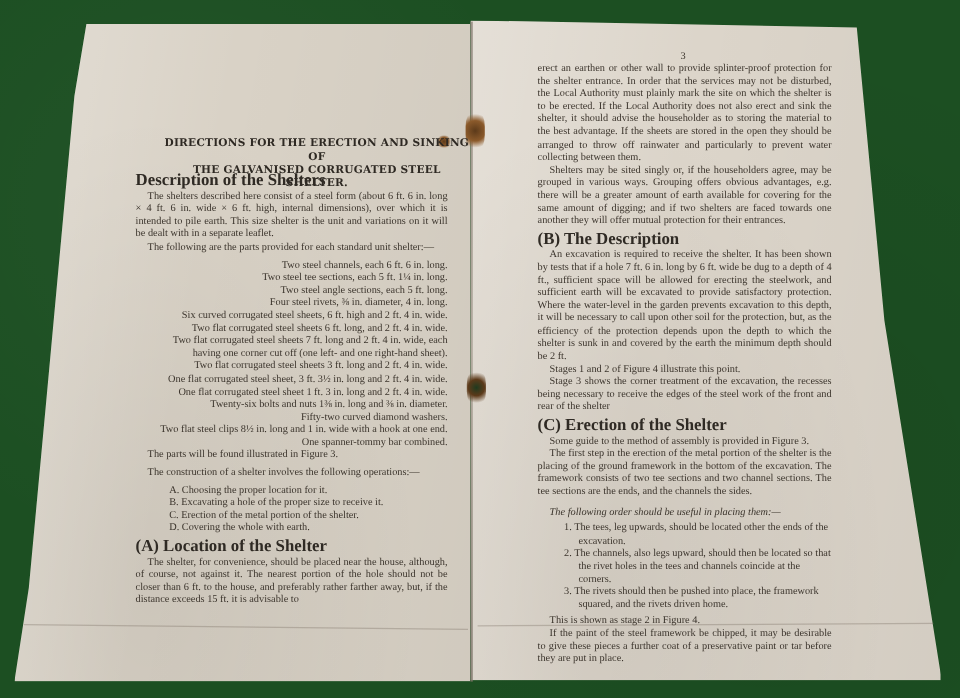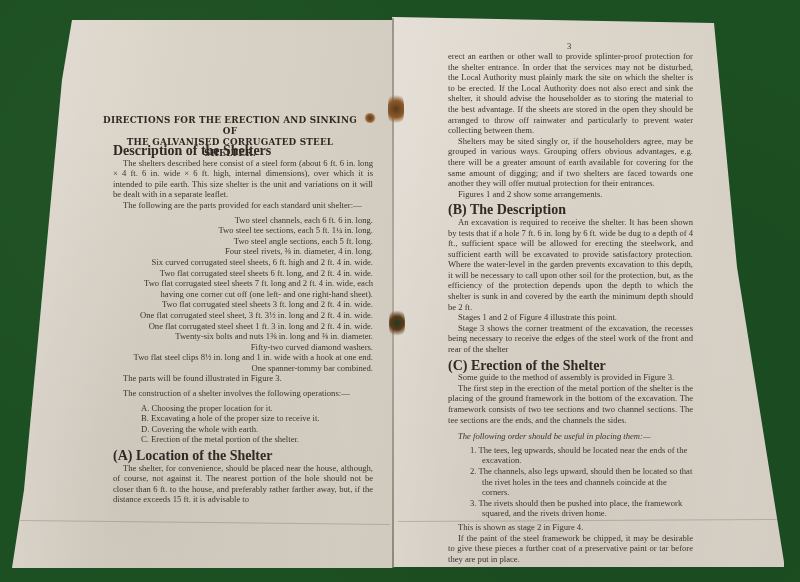--- a/index.html
+++ b/index.html
@@ -40,21 +40,21 @@
     }
     .rust {
       position: absolute; border-radius: 40%;
       background: radial-gradient(circle, #5c3a1a 0%, #8b5a2b 45%, rgba(139,90,43,0) 75%);
     }
     .crease {
       position: absolute; height: 1px; background: rgba(120,110,98,0.35);
     }
     .text-block { position: absolute; font-size: 8.6px; line-height: 10.6px; color: #3b342c; }
     .title {
-      position: absolute; left: 102px; top: 115px; width: 256px;
+      position: absolute; left: 136px; top: 115px; width: 256px;
       font-family: "DejaVu Serif", serif; font-weight: bold;
       font-size: 8.8px; line-height: 11px; text-align: center; letter-spacing: 0.2px; color: #2e2923;
     }
     .heading { font-weight: bold; font-size: 14px; margin-bottom: 1px; color: #2f2a24; }
     .para { text-align: justify; text-indent: 10px; }
     .noindent { text-indent: 0; }
     .parts-list { list-style: none; text-align: right; }
     .parts-list li { padding-left: 16px; text-indent: -6px; }
     .op-list { list-style: none; margin: 4px 0 6px 28px; }
     .num-list { list-style: none; margin: 3px 0 3px 22px; }
@@ -105,46 +105,45 @@
       <li>Fifty-two curved diamond washers.</li>
       <li>Two flat steel clips 8½ in. long and 1 in. wide with a hook at one end.</li>
       <li>One spanner-tommy bar combined.</li>
     </ul>
     <div class="para">The parts will be found illustrated in Figure 3.</div>
     <div style="height:4px"></div>
     <div class="para">The construction of a shelter involves the following operations:—</div>
     <ul class="op-list">
       <li>A. Choosing the proper location for it.</li>
       <li>B. Excavating a hole of the proper size to receive it.</li>
+      <li>C. Erection of the metal portion of the shelter.</li>
       <li>D. Covering the whole with earth.</li>
-      <li>C. Erection of the metal portion of the shelter.</li>
     </ul>
     <div class="heading">(A) Location of the Shelter</div>
     <div class="para">The shelter, for convenience, should be placed near the house, although, of course, not against it. The nearest portion of the hole should not be closer than 6 ft. to the house, and preferably rather farther away, but, if the distance exceeds 15 ft. it is advisable to</div>
   </div>
 
   <div class="page-num">3</div>
 
   <div class="text-block" style="left:432px; top:51px; width:245px;margin-left:16px;">
     <div class="para noindent">erect an earthen or other wall to provide splinter-proof protection for the shelter entrance. In order that the services may not be disturbed, the Local Authority must plainly mark the site on which the shelter is to be erected. If the Local Authority does not also erect and sink the shelter, it should advise the householder as to storing the material to the best advantage. If the sheets are stored in the open they should be arranged to throw off rainwater and particularly to prevent water collecting between them.</div>
     <div class="para">Shelters may be sited singly or, if the householders agree, may be grouped in various ways. Grouping offers obvious advantages, e.g. there will be a greater amount of earth available for covering for the same amount of digging; and if two shelters are faced towards one another they will offer mutual protection for their entrances.</div>
-    <div class="para">Figures 1 and 2 show some arrangements.</div>
     <div class="gap"></div>
     <div class="heading">(B) The Description</div>
     <div class="para">An excavation is required to receive the shelter. It has been shown by tests that if a hole 7 ft. 6 in. long by 6 ft. wide be dug to a depth of 4 ft., sufficient space will be allowed for erecting the steelwork, and sufficient earth will be excavated to provide satisfactory protection. Where the water-level in the garden prevents excavation to this depth, it will be necessary to call upon other soil for the protection, but, as the efficiency of the protection depends upon the depth to which the shelter is sunk in and covered by the earth the minimum depth should be 2 ft.</div>
     <div class="para">Stages 1 and 2 of Figure 4 illustrate this point.</div>
     <div class="para">Stage 3 shows the corner treatment of the excavation, the recesses being necessary to receive the edges of the steel work of the front and rear of the shelter</div>
     <div class="gap"></div>
     <div class="heading">(C) Erection of the Shelter</div>
     <div class="para">Some guide to the method of assembly is provided in Figure 3.</div>
     <div class="para">The first step in the erection of the metal portion of the shelter is the placing of the ground framework in the bottom of the excavation. The framework consists of two tee sections and two channel sections. The tee sections are the ends, and the channels the sides.</div>
     <div class="gap"></div>
     <div class="para italic">The following order should be useful in placing them:—</div>
     <ol class="num-list">
-      <li><span>1.</span> <span>The tees, leg upwards, should be located near the ends of the excavation.</span></li>
+      <li><span>1.</span> <span>The tees, leg upwards, should be located other the ends of the excavation.</span></li>
       <li><span>2.</span> <span>The channels, also legs upward, should then be located so that the rivet holes in the tees and channels coincide at the corners.</span></li>
       <li><span>3.</span> <span>The rivets should then be pushed into place, the framework squared, and the rivets driven home.</span></li>
     </ol>
     <div class="para">This is shown as stage 2 in Figure 4.</div>
     <div class="para">If the paint of the steel framework be chipped, it may be desirable to give these pieces a further coat of a preservative paint or tar before they are put in place.</div>
   </div>
 
 </div>
 
 </body></html>

